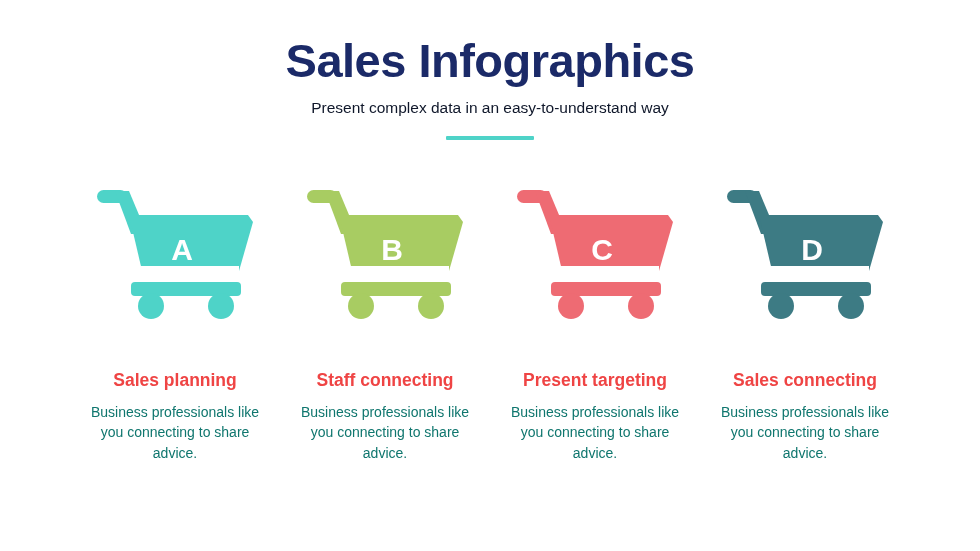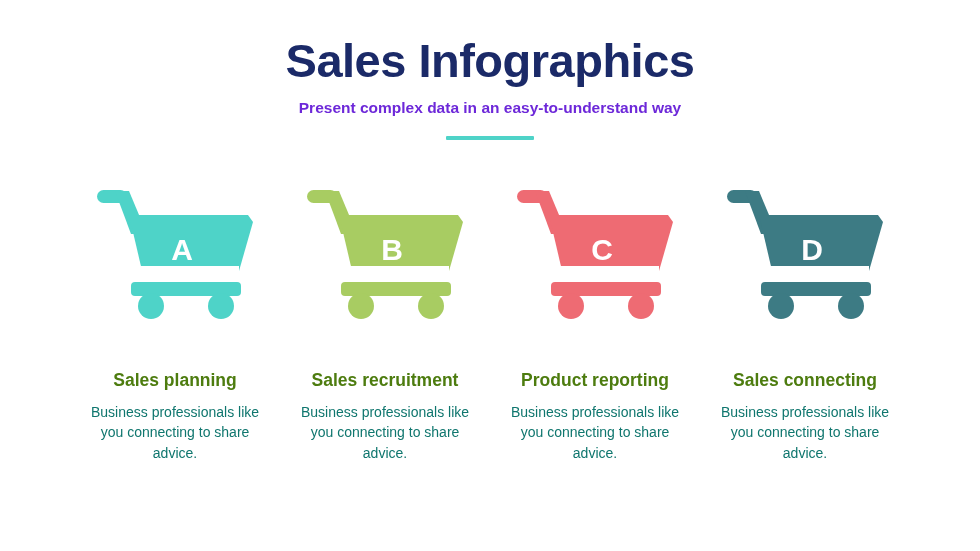--- a/index.html
+++ b/index.html
@@ -29,24 +29,24 @@
   .title {
     font-size: 47px;
     font-weight: bold;
     color: #1b2a68;
     letter-spacing: -0.5px;
     line-height: 1.05;
     margin: 0;
   }
   .subtitle {
     font-size: 15.5px;
-    color: #6d28d9;
+    color: #0f172a;
     margin: 14px 0 0 0;
     line-height: 1.2;
-    font-weight: bold;
+    font-weight: normal;
   }
   .divider {
     width: 88px;
     height: 4px;
     background: #4ed3c8;
     margin: 18px auto 0 auto;
     border-radius: 1px;
   }
 
   
@@ -80,21 +80,21 @@
   }
   .cart-letter {
     font-family: "Liberation Sans", sans-serif;
     font-weight: bold;
     font-size: 30px;
     fill: #ffffff;
   }
   .card-title {
     font-size: 17.5px;
     font-weight: bold;
-    color: #4d7c0f;
+    color: #ef4444;
     margin-top: 48px;
     line-height: 1.2;
     white-space: nowrap;
   }
   .card-desc {
     font-size: 14px;
     color: #0f766e;
     margin-top: 11px;
     line-height: 1.45;
     width: 180px;
@@ -140,40 +140,40 @@
             <polygon points="30,9 44,9 62,52 46,52" fill="#a8cc62"></polygon>
             <polygon points="44,33 163,33 168,40 148,110 62,110" fill="#a8cc62"></polygon>
             <rect x="48" y="84" width="106" height="16" fill="#ffffff"></rect>
             <rect x="46" y="100" width="110" height="14" rx="4" fill="#a8cc62"></rect>
             <circle cx="66" cy="124" r="13" fill="#a8cc62"></circle>
             <circle cx="136" cy="124" r="13" fill="#a8cc62"></circle>
             <text class="cart-letter" x="97" y="78" text-anchor="middle">B</text>
           </g>
         </svg>
       </div>
-      <div class="card-title">Sales recruitment</div>
+      <div class="card-title">Staff connecting</div>
       <div class="card-desc">Business professionals like you connecting to share advice.</div>
     </div>
 
     <div class="card">
       <div class="cart-wrap">
         <svg class="cart-svg" viewBox="0 0 180 140">
           <g>
             <rect x="12" y="8" width="30" height="13" rx="6.5" fill="#ee6b73"></rect>
             <polygon points="30,9 44,9 62,52 46,52" fill="#ee6b73"></polygon>
             <polygon points="44,33 163,33 168,40 148,110 62,110" fill="#ee6b73"></polygon>
             <rect x="48" y="84" width="106" height="16" fill="#ffffff"></rect>
             <rect x="46" y="100" width="110" height="14" rx="4" fill="#ee6b73"></rect>
             <circle cx="66" cy="124" r="13" fill="#ee6b73"></circle>
             <circle cx="136" cy="124" r="13" fill="#ee6b73"></circle>
             <text class="cart-letter" x="97" y="78" text-anchor="middle">C</text>
           </g>
         </svg>
       </div>
-      <div class="card-title">Product reporting</div>
+      <div class="card-title">Present targeting</div>
       <div class="card-desc">Business professionals like you connecting to share advice.</div>
     </div>
 
     <div class="card">
       <div class="cart-wrap">
         <svg class="cart-svg" viewBox="0 0 180 140">
           <g>
             <rect x="12" y="8" width="30" height="13" rx="6.5" fill="#3d7b84"></rect>
             <polygon points="30,9 44,9 62,52 46,52" fill="#3d7b84"></polygon>
             <polygon points="44,33 163,33 168,40 148,110 62,110" fill="#3d7b84"></polygon>

